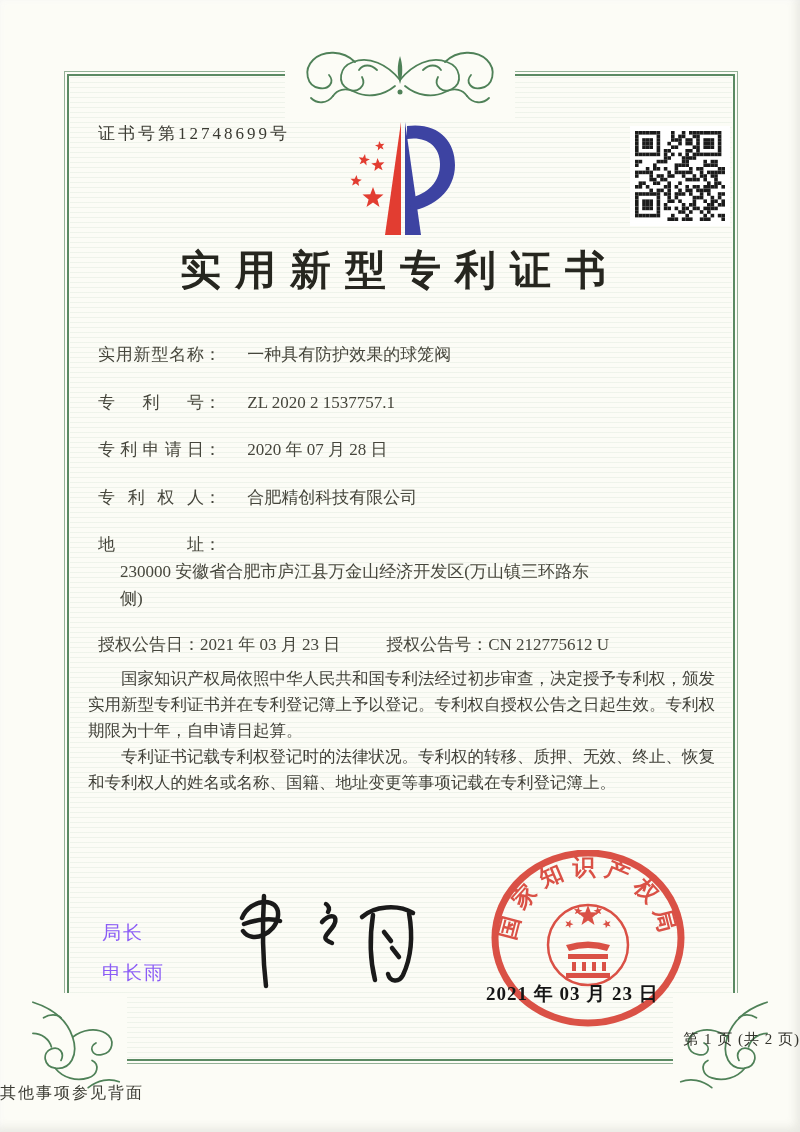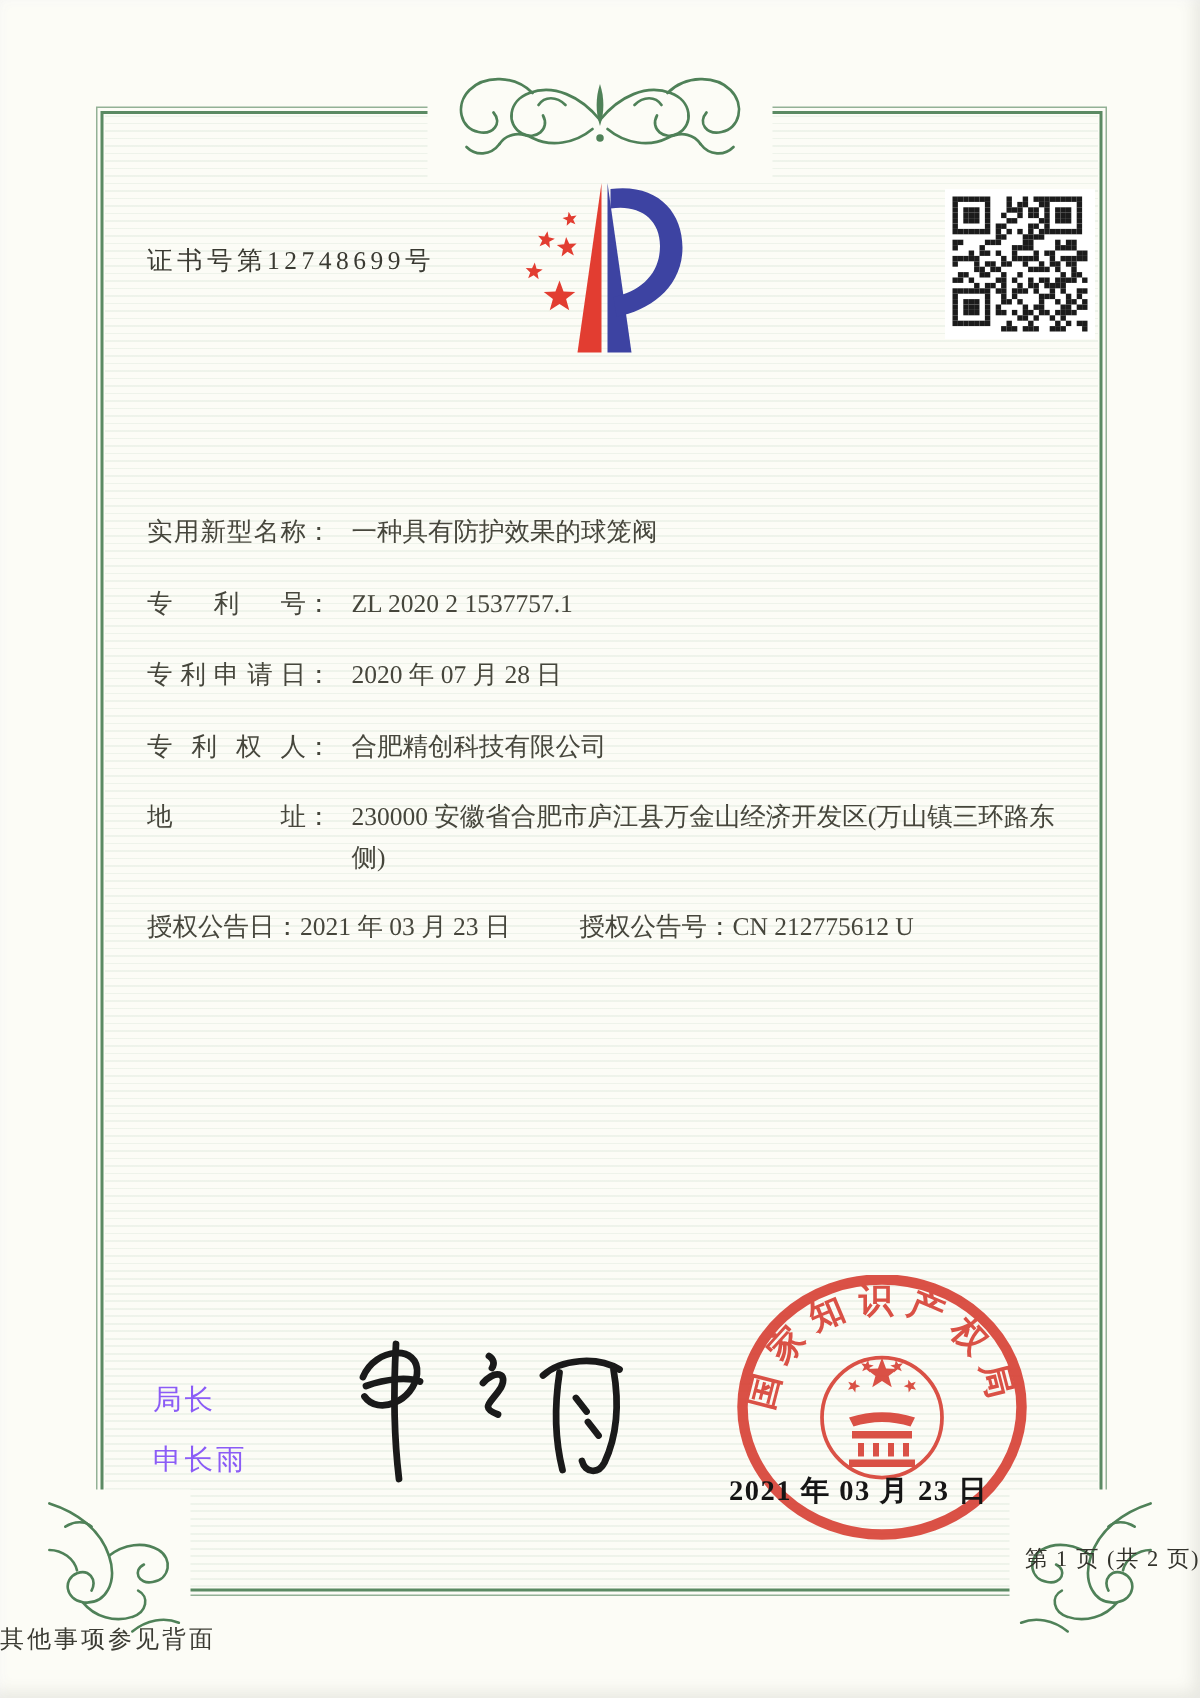--- a/index.html
+++ b/index.html
@@ -15,33 +15,33 @@
   
   .frame-outer{position:absolute;left:64px;top:71px;width:672px;height:991px;border:1px solid var(--border-green-light);}
   .frame-inner{position:absolute;inset:2px;border:2px solid var(--border-green);}
   .stripes{position:absolute;inset:5px;background:repeating-linear-gradient(180deg,rgba(140,180,150,.12) 0 1px,rgba(0,0,0,0) 1px 5px);}
 
   .orn{position:absolute;background:var(--paper);}
   .orn-top{left:285px;top:40px;}
   .orn-bl{left:30px;top:993px;transform:scaleX(-1);}
   .orn-br{left:673px;top:993px;}
 
-  .cert-number{position:absolute;left:98px;top:122px;font-size:17px;letter-spacing:3px;color:#3a3a32;margin-top:40px;}
+  .cert-number{position:absolute;left:98px;top:122px;font-size:17px;letter-spacing:3px;color:#3a3a32;}
 
   .logo{position:absolute;left:335px;top:112px;}
   .qr{position:absolute;left:630px;top:126px;background:#fff;}
 
   .title{position:absolute;left:0;top:243px;width:100%;text-align:center;font-size:41px;font-weight:600;
          letter-spacing:14px;color:#26261f;}
 
   .fields{position:absolute;left:98px;top:341px;width:624px;font-size:17px;color:var(--text-body);}
   .field-row{margin-bottom:20.5px;line-height:27px;}
   .f-label{display:inline-block;width:106px;text-align:justify;text-align-last:justify;vertical-align:top;}
   .colon{display:inline-block;vertical-align:top;}
-  .f-value{display:inline-block;margin-left:9px;vertical-align:top;}
+  .f-value{display:inline-block;margin-left:22px;vertical-align:top;}
   .f-value.wrap{width:482px;word-break:break-all;}
   .grant-row{display:flex;margin-top:1px;}
   .grant-pair{white-space:nowrap;}
   .grant-pair + .grant-pair{margin-left:46px;text-align:right;}
 
   .paragraphs{position:absolute;left:88px;top:666px;width:628px;font-size:16.5px;line-height:26px;color:#42423a;}
   .paragraphs p{margin:0;text-indent:2em;}
 
   .signer{position:absolute;left:102px;top:920px;font-size:19px;color:#8b5cf6;font-family:"Liberation Sans","DejaVu Sans",sans-serif;}
   .signer div{margin-bottom:14px;letter-spacing:2px;}
@@ -411,20 +411,21 @@
       <rect x="44.60" y="91.40" width="3.60" height="3.60" fill="#1b1b1b"></rect>
       <rect x="51.80" y="91.40" width="3.60" height="3.60" fill="#1b1b1b"></rect>
       <rect x="55.40" y="91.40" width="3.60" height="3.60" fill="#1b1b1b"></rect>
       <rect x="59.00" y="91.40" width="3.60" height="3.60" fill="#1b1b1b"></rect>
       <rect x="69.80" y="91.40" width="3.60" height="3.60" fill="#1b1b1b"></rect>
       <rect x="73.40" y="91.40" width="3.60" height="3.60" fill="#1b1b1b"></rect>
       <rect x="77.00" y="91.40" width="3.60" height="3.60" fill="#1b1b1b"></rect>
       <rect x="91.40" y="91.40" width="3.60" height="3.60" fill="#1b1b1b"></rect>
     </svg>
 
+  <div class="title">实用新型专利证书</div>
 
   <div class="fields">
     <div class="field-row">
       <span class="f-label">实用新型名称</span><span class="colon">：</span>
       <span class="f-value">一种具有防护效果的球笼阀</span>
     </div>
     <div class="field-row">
       <span class="f-label">专利号</span><span class="colon">：</span>
       <span class="f-value">ZL 2020 2 1537757.1</span>
     </div>
@@ -439,20 +440,24 @@
     <div class="field-row">
       <span class="f-label">地址</span><span class="colon">：</span>
       <span class="f-value wrap">230000 安徽省合肥市庐江县万金山经济开发区(万山镇三环路东侧)</span>
     </div>
     <div class="grant-row">
       <span class="grant-pair"><span>授权公告日：</span><span>2021 年 03 月 23 日</span></span>
       <span class="grant-pair"><span>授权公告号：</span><span>CN 212775612 U</span></span>
     </div>
   </div>
 
+  <div class="paragraphs">
+    <p>国家知识产权局依照中华人民共和国专利法经过初步审查，决定授予专利权，颁发实用新型专利证书并在专利登记簿上予以登记。专利权自授权公告之日起生效。专利权期限为十年，自申请日起算。</p>
+    <p>专利证书记载专利权登记时的法律状况。专利权的转移、质押、无效、终止、恢复和专利权人的姓名或名称、国籍、地址变更等事项记载在专利登记簿上。</p>
+  </div>
 
   <div class="signer">
     <div>局长</div>
     <div>申长雨</div>
   </div>
 
   <svg class="sig-svg" width="220" height="105" viewBox="0 0 220 105">
     <g stroke="#1a1a1a" stroke-width="4.5" fill="none" stroke-linecap="round" stroke-linejoin="round">
       <path d="M42,10 C40,45 41,75 44,100"></path>
       <path d="M20,32 C28,12 58,10 56,30 C54,48 30,58 21,45"></path>

